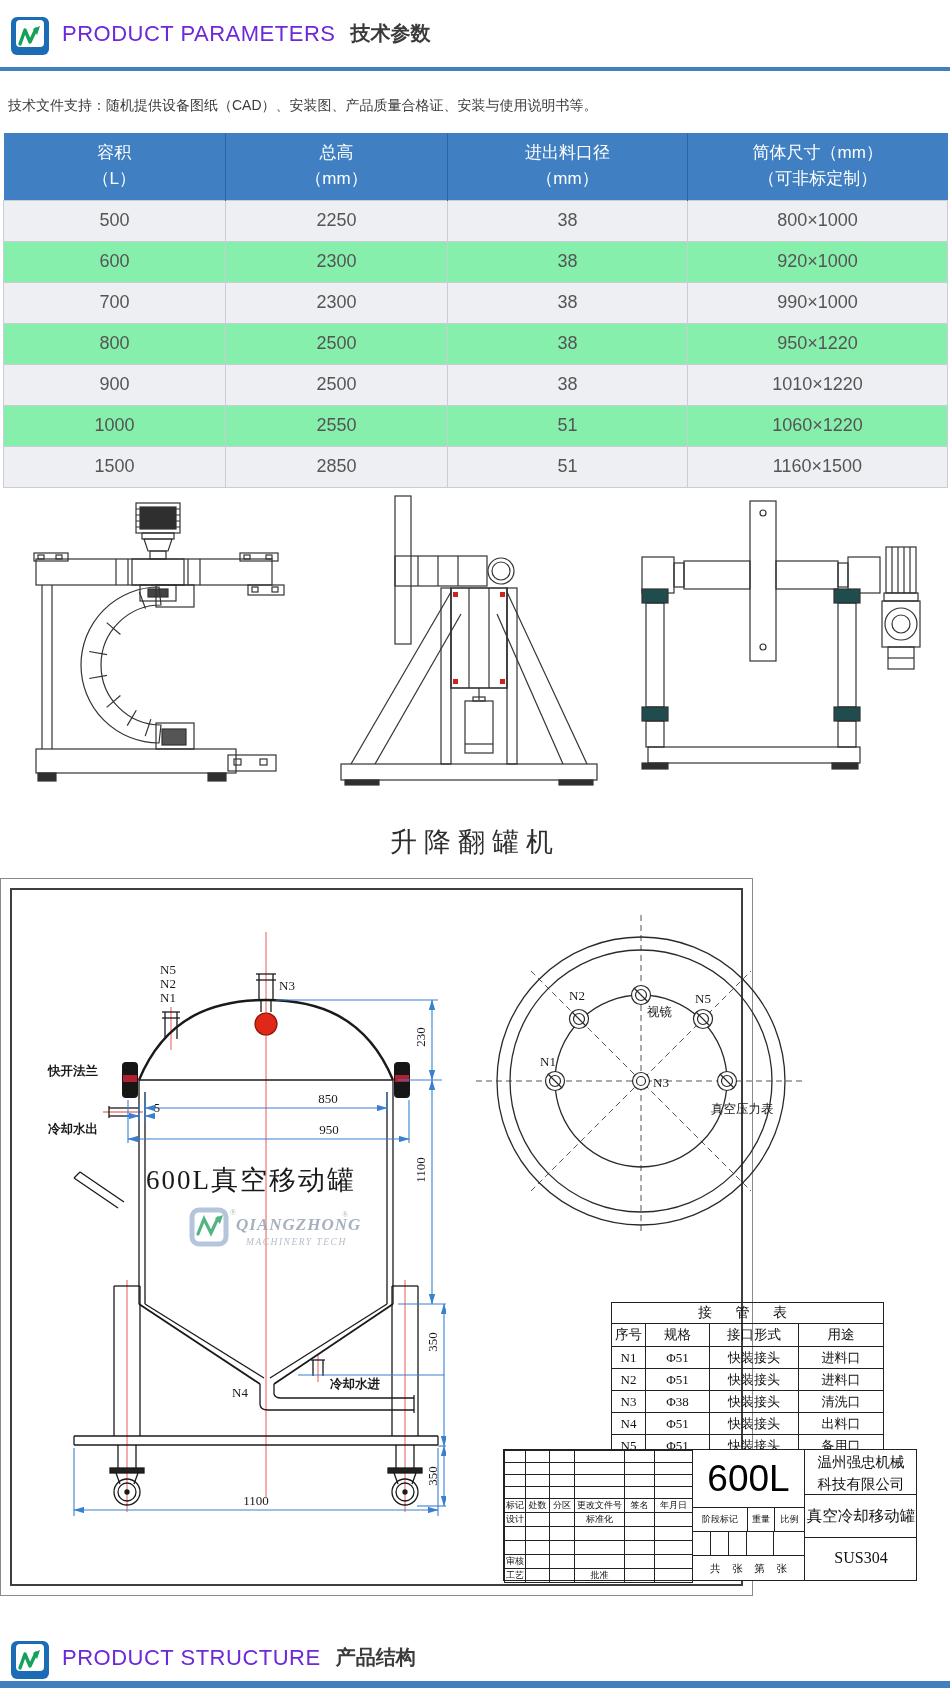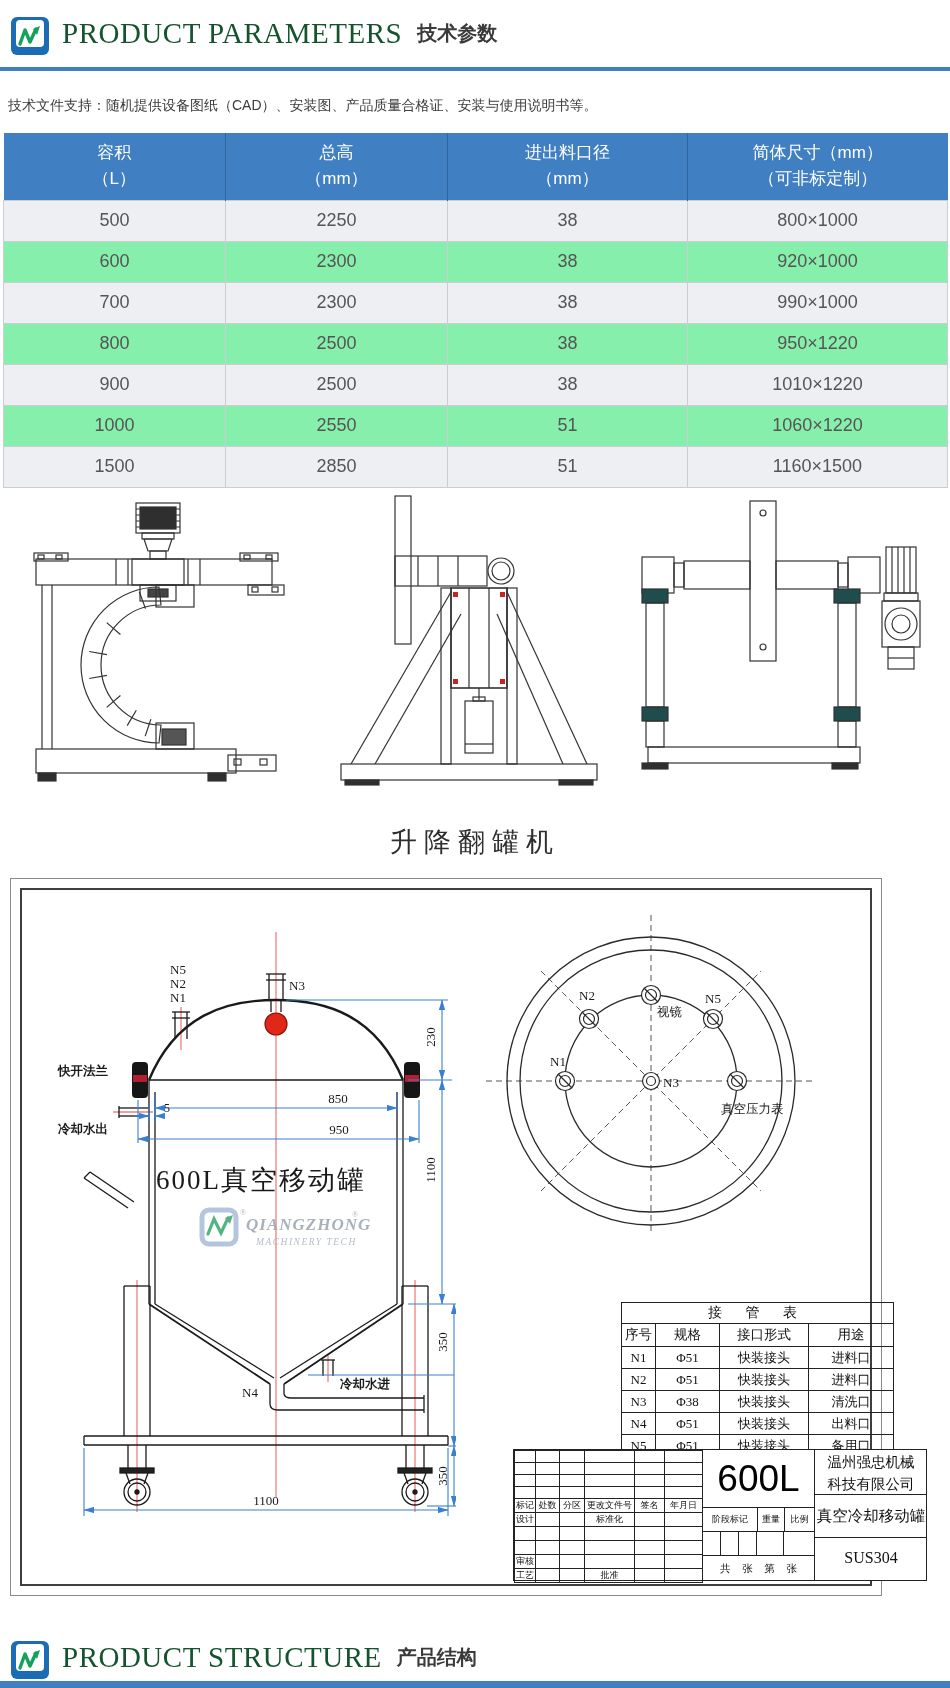--- a/index.html
+++ b/index.html
@@ -2,39 +2,39 @@
 <html><head>
 <meta charset="utf-8">
 <style>
   html,body{margin:0;padding:0;background:#fff;}
   #page{position:relative;width:950px;height:1688px;background:#fff;overflow:hidden;
         font-family:"Liberation Sans",sans-serif;}
   
   .sec-head{position:absolute;left:0;width:950px;height:67px;border-bottom:4px solid #4180bf;background:#fff;}
   .sec-head .logo{position:absolute;left:10px;top:16px;}
   .sec-head .titles{position:absolute;left:62px;top:0;height:67px;display:flex;align-items:center;gap:15px;}
-  .t-en{color:#14532d;font-size:29px;letter-spacing:.5px;font-family:Liberation Serif, serif;}
+  .t-en{color:#6d28d9;font-size:22px;letter-spacing:.5px;}
   .t-zh{color:#3a3a3a;font-size:20px;font-weight:bold;}
   
   .intro{position:absolute;left:8px;top:97px;width:930px;font-size:14px;color:#3c3c3c;}
   
   table.spec{position:absolute;left:3px;top:133px;width:944px;border-collapse:collapse;table-layout:fixed;}
   table.spec th{background:#4080c2;color:#fff;font-weight:normal;font-size:17px;line-height:1.55;
                 padding:7px 8px;border-right:1px solid #30659f;}
   table.spec th:last-child{border-right:none;}
   table.spec td{height:38px;text-align:center;font-size:18px;color:#555;
                 border:1px solid #c9ced4;background:#86efac;}
   table.spec tr.alt td{background:#edeff2;}
   
   .mview{position:absolute;}
   
   .caption{position:absolute;left:0;top:824px;width:950px;text-align:center;
            font-family:"Liberation Serif",serif;font-size:27px;color:#2e2e2e;letter-spacing:7px;}
   
-  .frame{position:absolute;left:10px;top:878px;width:872px;height:718px;border:1px solid #8a8a8a;box-sizing:border-box;background:#fff;}
+  .frame{position:absolute;left:0;top:878px;width:753px;height:718px;border:1px solid #8a8a8a;box-sizing:border-box;background:#fff;}
   .frame-inner{position:absolute;left:9px;top:9px;right:9px;bottom:9px;border:2px solid #3e3e3e;}
   
   table.pipe{position:absolute;left:610px;top:423px;width:272px;border-collapse:collapse;table-layout:fixed;
              font-family:"Liberation Serif",serif;color:#111;}
   table.pipe td,table.pipe th{border:1px solid #222;text-align:center;font-weight:normal;padding:0;}
   table.pipe .pt-title{height:20px;font-size:14px;letter-spacing:10px;}
   table.pipe .pt-head td{height:22px;font-size:13.5px;}
   table.pipe .pt-row td{height:21px;font-size:13px;}
   
   .tb{position:absolute;left:502px;top:570px;width:414px;height:132px;border:1.5px solid #222;

